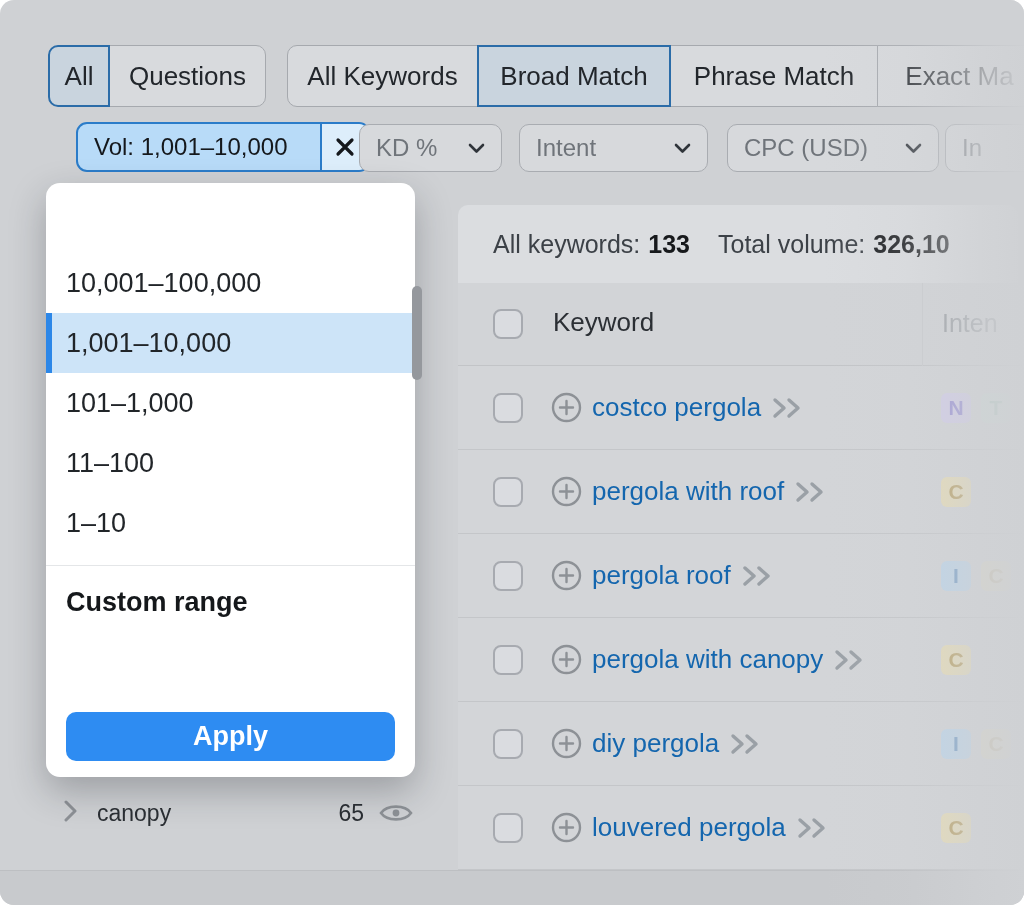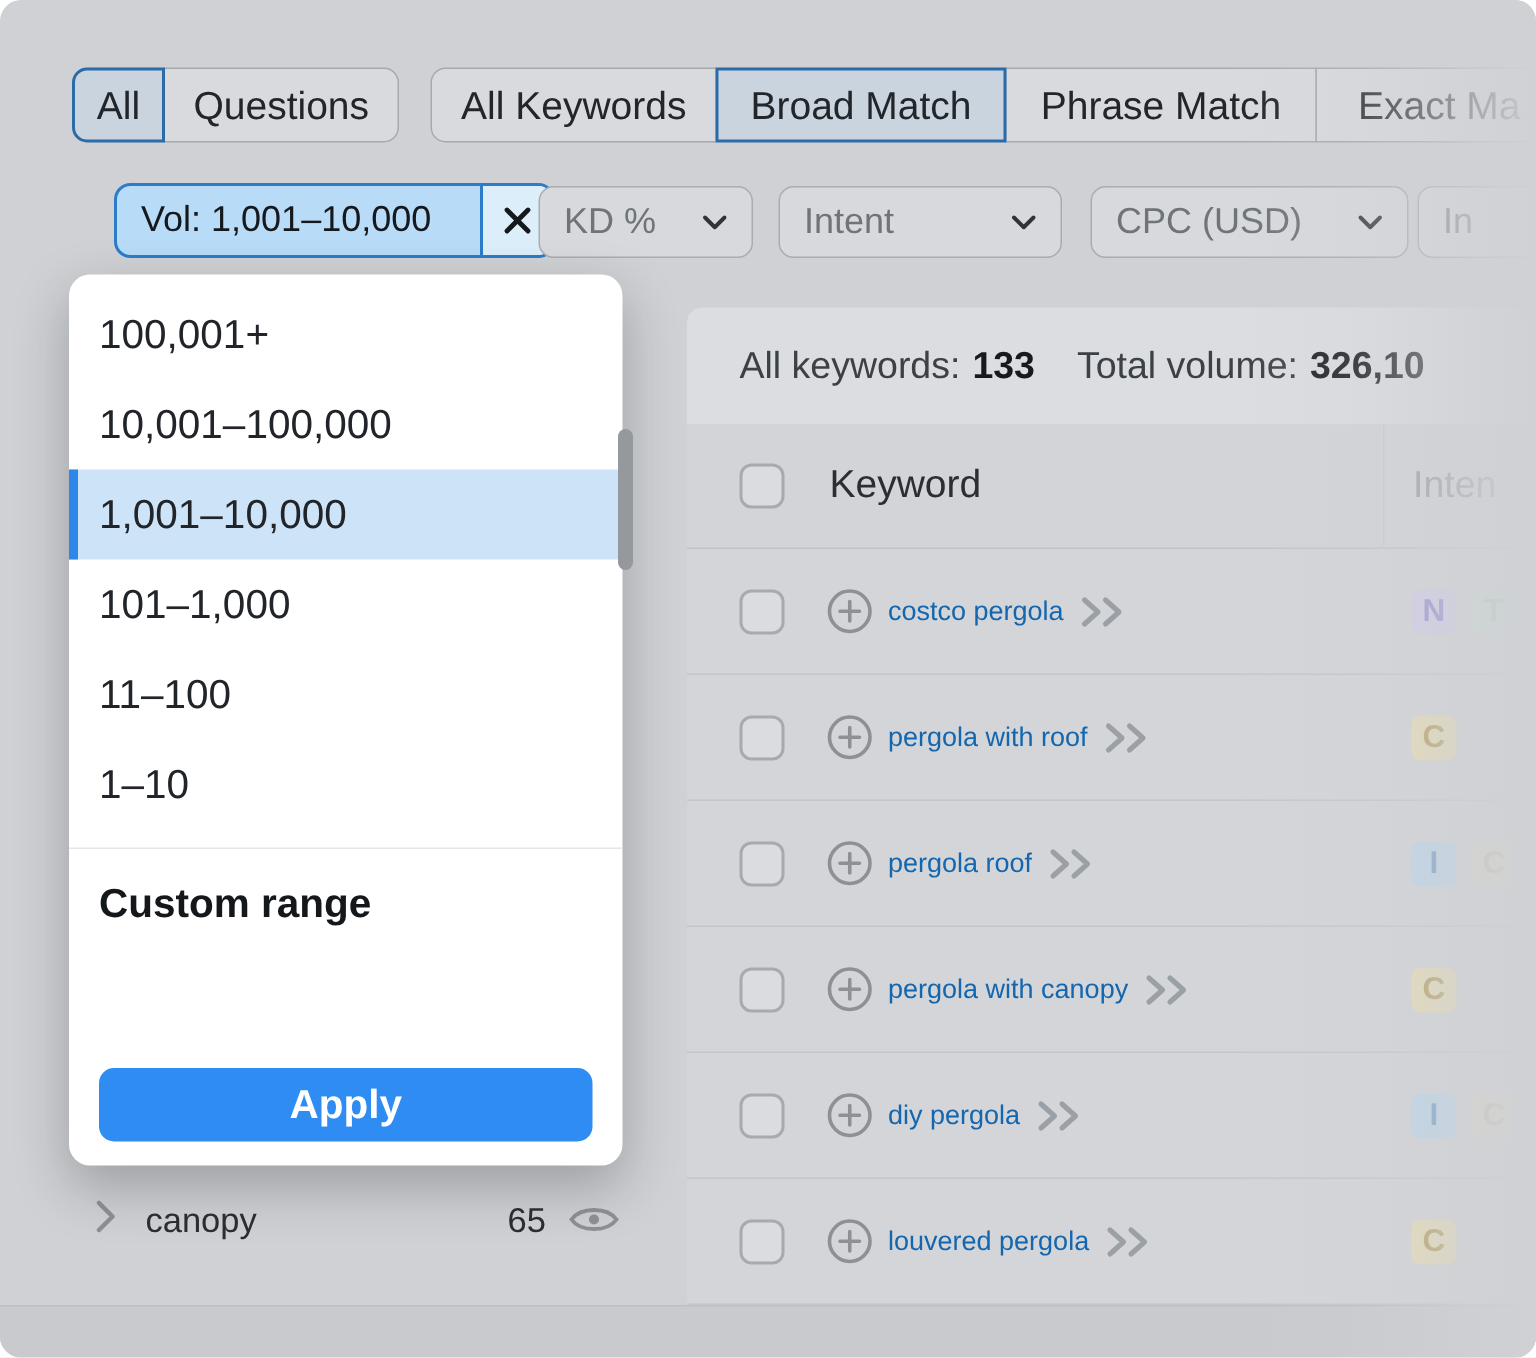--- a/index.html
+++ b/index.html
@@ -4,21 +4,21 @@
 <style>
   html,body{margin:0;padding:0;background:#ffffff;}
   .screen{
     position:relative;width:1024px;height:905px;background:#cfd1d4;
     border-radius:14px;overflow:hidden;
     font-family:"Liberation Sans",sans-serif;color:#22262b;
   }
   
   .seg-group{position:absolute;top:45px;height:50px;display:flex;}
   .seg{
-    height:50px;border:1px solid #a6a9ae;background:#d8dadd;
+    height:62px;border:1px solid #a6a9ae;background:#d8dadd;
     font-size:26px;color:#22262b;display:flex;align-items:center;justify-content:center;
     margin-left:-1px;box-sizing:border-box;cursor:pointer;white-space:nowrap;
   }
   .seg:first-child{border-radius:10px 0 0 10px;margin-left:0;}
   .seg:last-child{border-radius:0 10px 10px 0;}
   .seg.active{border:2px solid #2b6ca8;background:#c9d4de;z-index:2;}
   
   .chip{
     position:absolute;top:124px;height:48px;border:1px solid #a9acb1;border-radius:10px;
     background:#d7d9dc;display:flex;align-items:center;justify-content:space-between;
@@ -99,21 +99,21 @@
   .cb{
     width:30px;height:30px;border:2px solid #a7aab0;border-radius:8px;background:#dadce0;
     box-sizing:border-box;cursor:pointer;flex:0 0 auto;
   }
   .k-row{
     position:absolute;left:458px;width:566px;height:84px;background:#d3d5d8;
     border-bottom:1px solid #c4c6c9;display:flex;align-items:center;box-sizing:border-box;
   }
   .k-row .cb{margin-left:35px;}
   .k-row .plus{margin-left:28px;display:flex;align-items:center;cursor:pointer;flex:0 0 auto;}
-  .k-row .kw{margin-left:10px;font-size:18px;color:#1466ae;cursor:pointer;white-space:nowrap;}
+  .k-row .kw{margin-left:10px;font-size:26px;color:#1466ae;cursor:pointer;white-space:nowrap;}
   .k-row .dbl{margin-left:10px;display:flex;align-items:center;cursor:pointer;}
   .badge{
     position:absolute;top:27px;width:30px;height:30px;border-radius:6px;
     display:flex;align-items:center;justify-content:center;font-size:21px;font-weight:bold;
   }
   .badge.b1{left:483px;} .badge.b2{left:523px;}
   .badge.faint{opacity:.5;}
   .badge-n{background:#d3cdee;color:#8a7fd6;}
   .badge-t{background:#c8e5d8;color:#69b293;}
   .badge-c{background:#ecdfb0;color:#b29242;}
@@ -312,21 +312,20 @@
           <path d="M4 3 L13 11 L4 19 M18 3 L27 11 L18 19" stroke="#9aa0a6" stroke-width="3.4" fill="none" stroke-linecap="round" stroke-linejoin="round"></path>
         </svg>
     </span>
     <span class="badge b1 badge-c">C</span>
   </div>
 
   <div class="bottom-band"></div>
   <div class="fade-right"></div>
 
   <div class="dropdown">
-    <div class="option" style="top:10px;">100,001+</div>
     <div class="option" style="top:70px;">10,001–100,000</div>
     <div class="option selected" style="top:130px;">1,001–10,000</div>
     <div class="option" style="top:190px;">101–1,000</div>
     <div class="option" style="top:250px;">11–100</div>
     <div class="option" style="top:310px;">1–10</div>
     <div class="dd-divider"></div>
     <div class="custom-title">Custom range</div>
     <button class="apply-btn">Apply</button>
   </div>
   <div class="scroll-thumb"></div>

